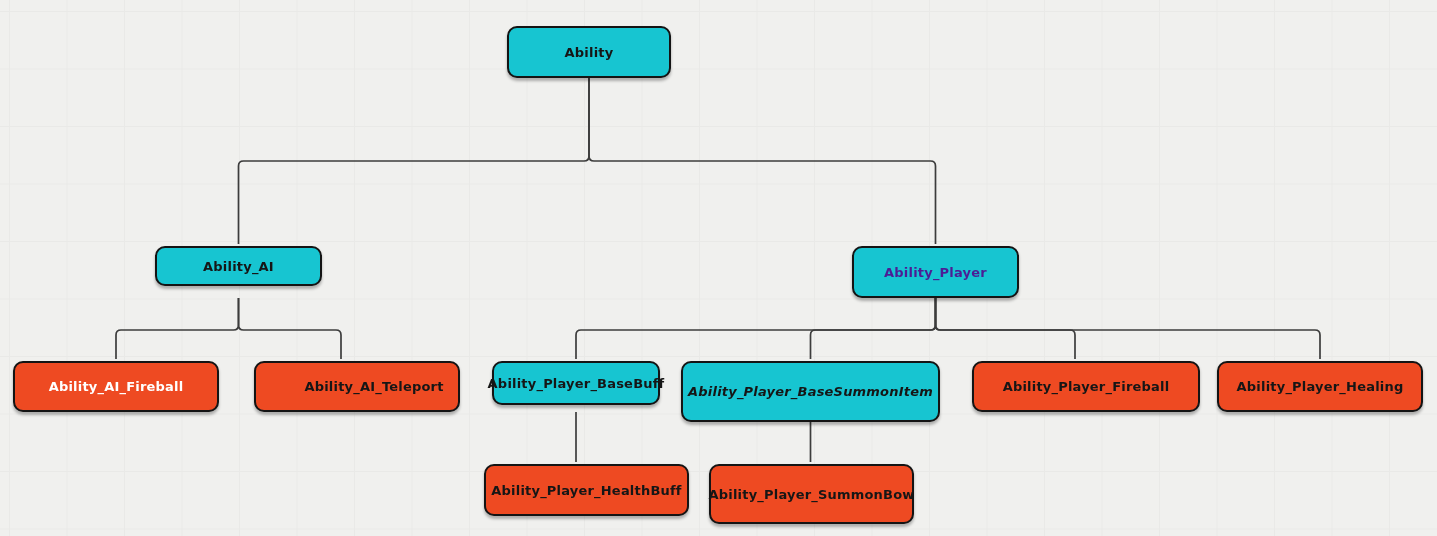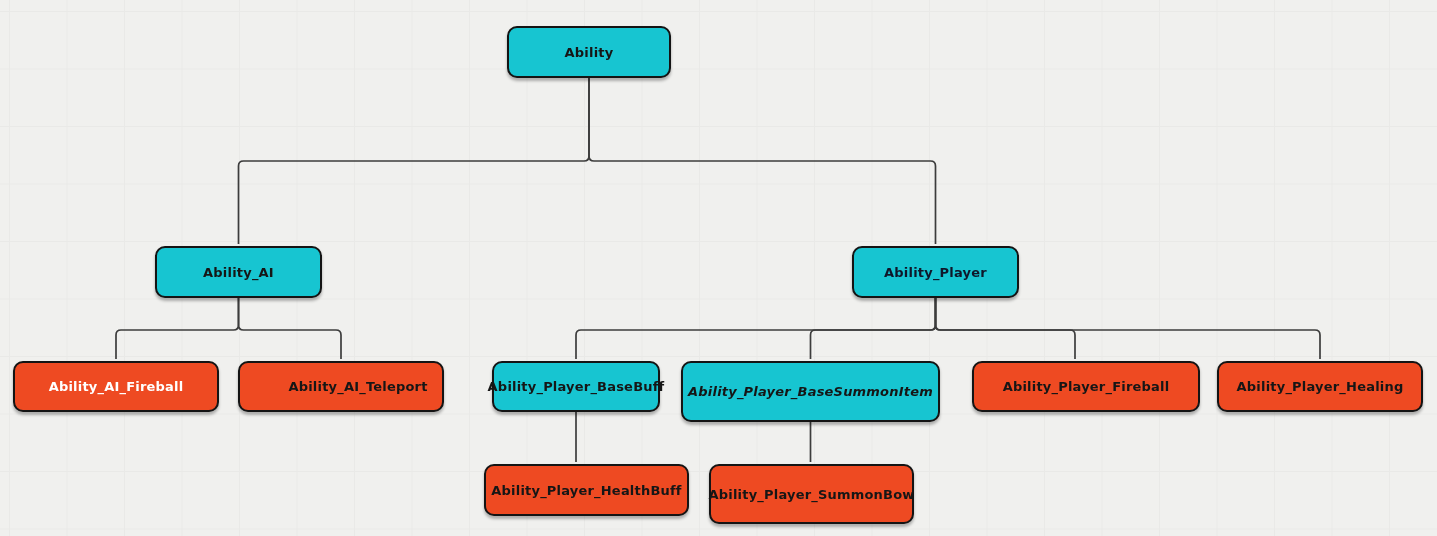--- a/index.html
+++ b/index.html
@@ -49,24 +49,24 @@
         <path d="M 935.5 298 L 935.5 325 Q 935.5 330 930.5 330 L 581 330 Q 576 330 576 335 L 576 359" stroke="#3c3c3c" marker-end="url(#arrowhead)"></path>
         <path d="M 935.5 298 L 935.5 325 Q 935.5 330 930.5 330 L 815.5 330 Q 810.5 330 810.5 335 L 810.5 359" stroke="#3c3c3c" marker-end="url(#arrowhead)"></path>
         <path d="M 935.5 298 L 935.5 325 Q 935.5 330 940.5 330 L 1070 330 Q 1075 330 1075 335 L 1075 359" stroke="#3c3c3c" marker-end="url(#arrowhead)"></path>
         <path d="M 935.5 298 L 935.5 325 Q 935.5 330 940.5 330 L 1315 330 Q 1320 330 1320 335 L 1320 359" stroke="#3c3c3c" marker-end="url(#arrowhead)"></path>
         <path d="M 576 412 L 576 462" stroke="#3c3c3c" marker-end="url(#arrowhead)"></path>
         <path d="M 810.5 412 L 810.5 462" stroke="#3c3c3c" marker-end="url(#arrowhead)"></path>
       </g>
   </svg>
   <div id="nodes">
       <div class="node" style="left: 507px; top: 26px; width: 164px; height: 52px; background: rgb(23, 197, 209); border-color: rgb(20, 20, 20); color: rgb(22, 22, 22);">Ability</div>
-      <div class="node" style="left: 155px; top: 246px; width: 167px; height: 52px; background: rgb(23, 197, 209); border-color: rgb(20, 20, 20); color: rgb(22, 22, 22);">Ability_AI</div>
-      <div class="node" style="left: 852px; top: 246px; width: 167px; height: 52px; background: rgb(23, 197, 209); border-color: rgb(20, 20, 20); color: #0f172a;">Ability_Player</div>
+      <div class="node" style="left: 155px; top: 246px; width: 167px; height: 40px; background: rgb(23, 197, 209); border-color: rgb(20, 20, 20); color: rgb(22, 22, 22);">Ability_AI</div>
+      <div class="node" style="left: 852px; top: 246px; width: 167px; height: 52px; background: rgb(23, 197, 209); border-color: rgb(20, 20, 20); color: #4c1d95;">Ability_Player</div>
       <div class="node" style="left: 13px; top: 361px; width: 206px; height: 51px; background: rgb(238, 74, 34); border-color: rgb(20, 20, 20); color: #ffffff;">Ability_AI_Fireball</div>
-      <div class="node" style="left: 238px; top: 361px; width: 206px; height: 51px; background: rgb(238, 74, 34); border-color: rgb(20, 20, 20); color: rgb(22, 22, 22); padding-left: 34px;">Ability_AI_Teleport</div>
-      <div class="node" style="left: 492px; top: 361px; width: 168px; height: 51px; background: rgb(23, 197, 209); border-color: rgb(20, 20, 20); color: rgb(22, 22, 22);">Ability_Player_BaseBuff</div>
+      <div class="node" style="left: 254px; top: 361px; width: 206px; height: 51px; background: rgb(238, 74, 34); border-color: rgb(20, 20, 20); color: rgb(22, 22, 22); padding-left: 34px;">Ability_AI_Teleport</div>
+      <div class="node" style="left: 492px; top: 361px; width: 168px; height: 44px; background: rgb(23, 197, 209); border-color: rgb(20, 20, 20); color: rgb(22, 22, 22);">Ability_Player_BaseBuff</div>
       <div class="node" style="left: 681px; top: 361px; width: 259px; height: 61px; background: rgb(23, 197, 209); border-color: rgb(20, 20, 20); color: rgb(22, 22, 22); font-style: italic;">Ability_Player_BaseSummonItem</div>
       <div class="node" style="left: 972px; top: 361px; width: 228px; height: 51px; background: rgb(238, 74, 34); border-color: rgb(20, 20, 20); color: rgb(22, 22, 22);">Ability_Player_Fireball</div>
       <div class="node" style="left: 1217px; top: 361px; width: 206px; height: 51px; background: rgb(238, 74, 34); border-color: rgb(20, 20, 20); color: rgb(22, 22, 22);">Ability_Player_Healing</div>
       <div class="node" style="left: 473px; top: 464px; width: 205px; height: 52px; background: rgb(238, 74, 34); border-color: rgb(20, 20, 20); color: rgb(22, 22, 22); margin-left: 11px;">Ability_Player_HealthBuff</div>
       <div class="node" style="left: 709px; top: 464px; width: 205px; height: 60px; background: rgb(238, 74, 34); border-color: rgb(20, 20, 20); color: rgb(22, 22, 22);">Ability_Player_SummonBow</div>
     </div>
 </div>
 
 </body></html>

